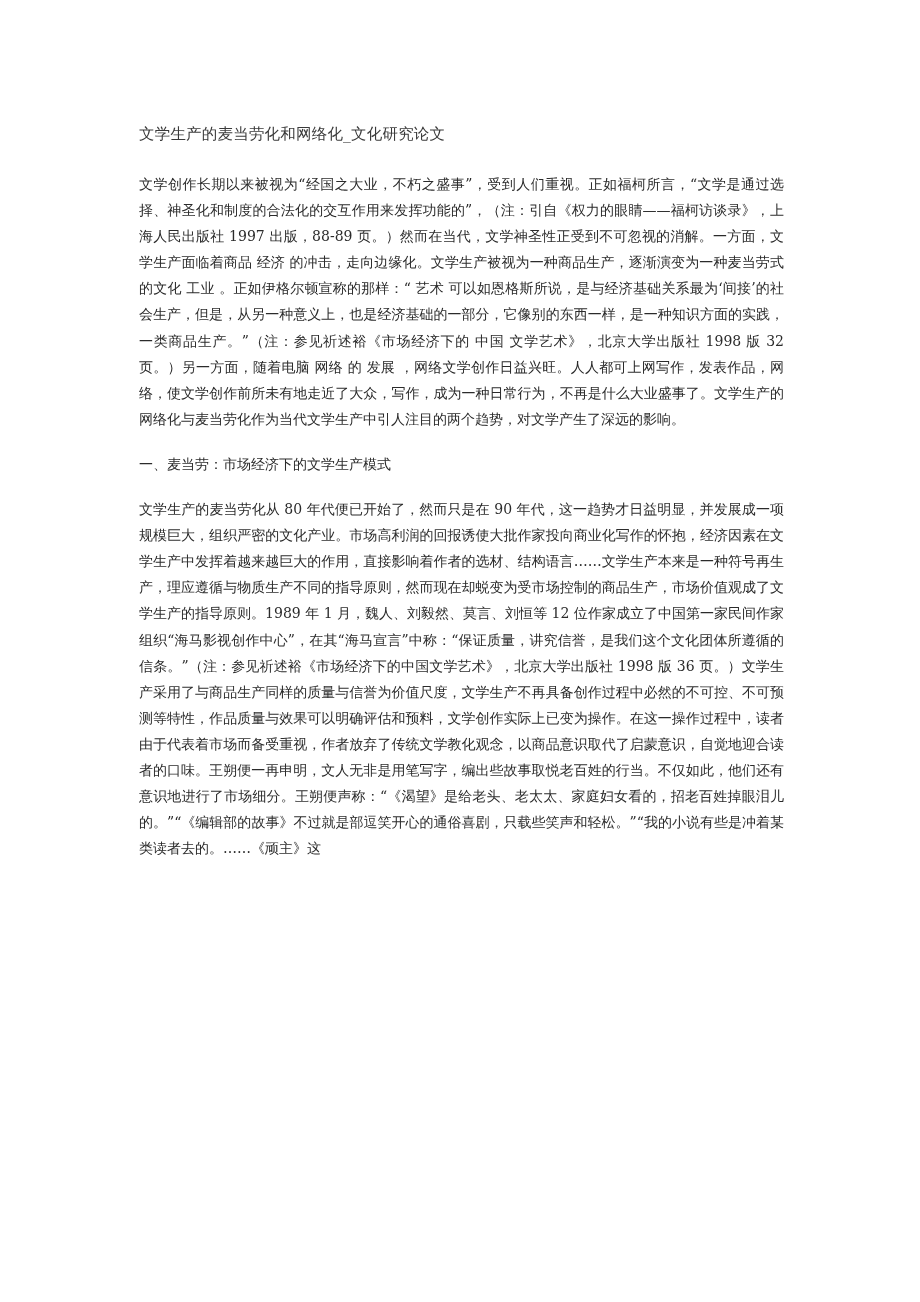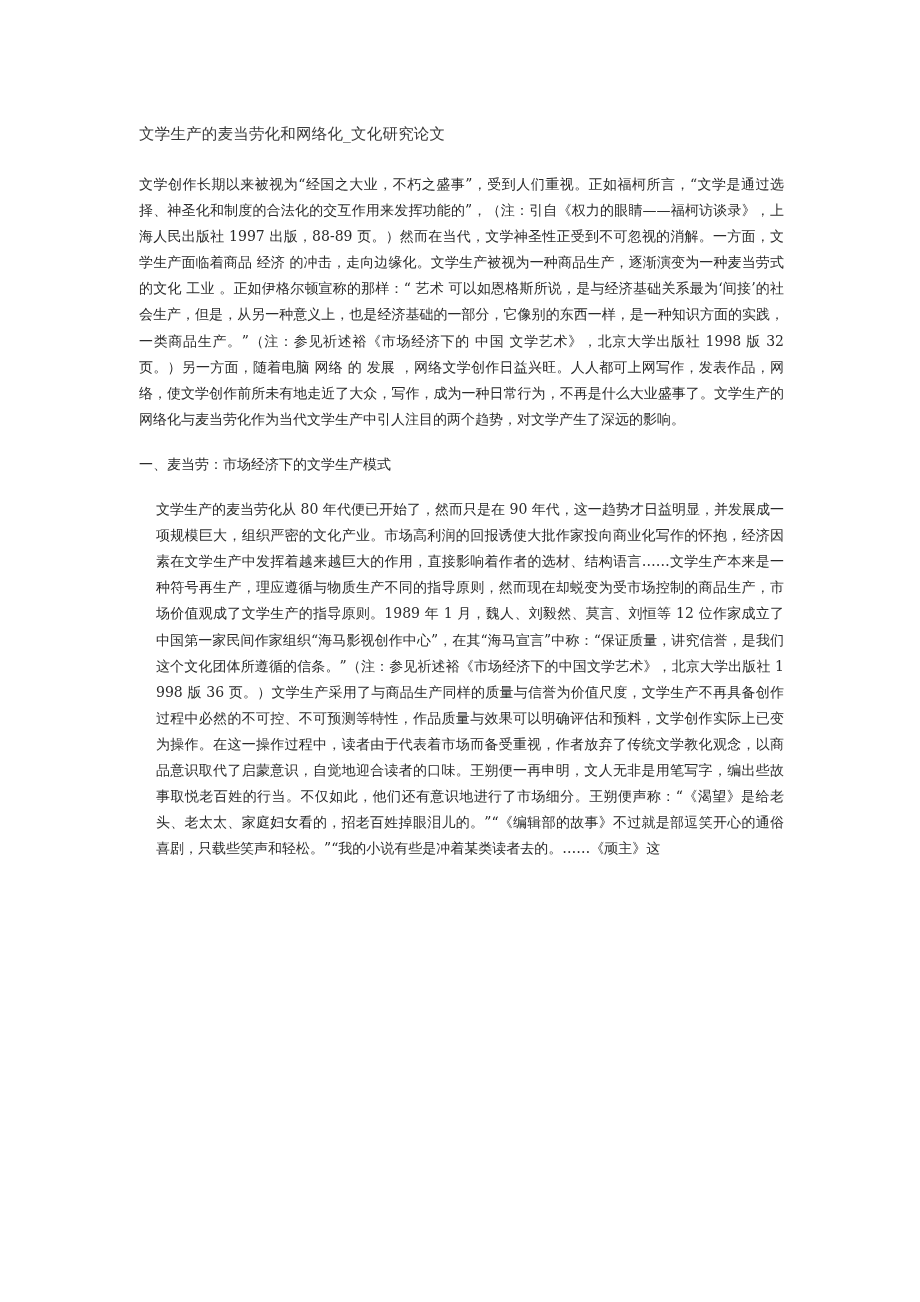--- a/index.html
+++ b/index.html
@@ -40,21 +40,20 @@
     text-align: justify;
     text-justify: inter-ideograph;
     letter-spacing: 0px;
     word-break: break-all;
   }
   .para.heading-para {
     margin-bottom: 19px;
   }
   .para:last-child {
     margin-bottom: 0;
-    margin-left: 17px;
   }
 </style>
 </head>
 <body>
 
 <div class="page">
   <div class="content">
 
     <p class="doc-title">文学生产的麦当劳化和网络化_文化研究论文</p>
 

